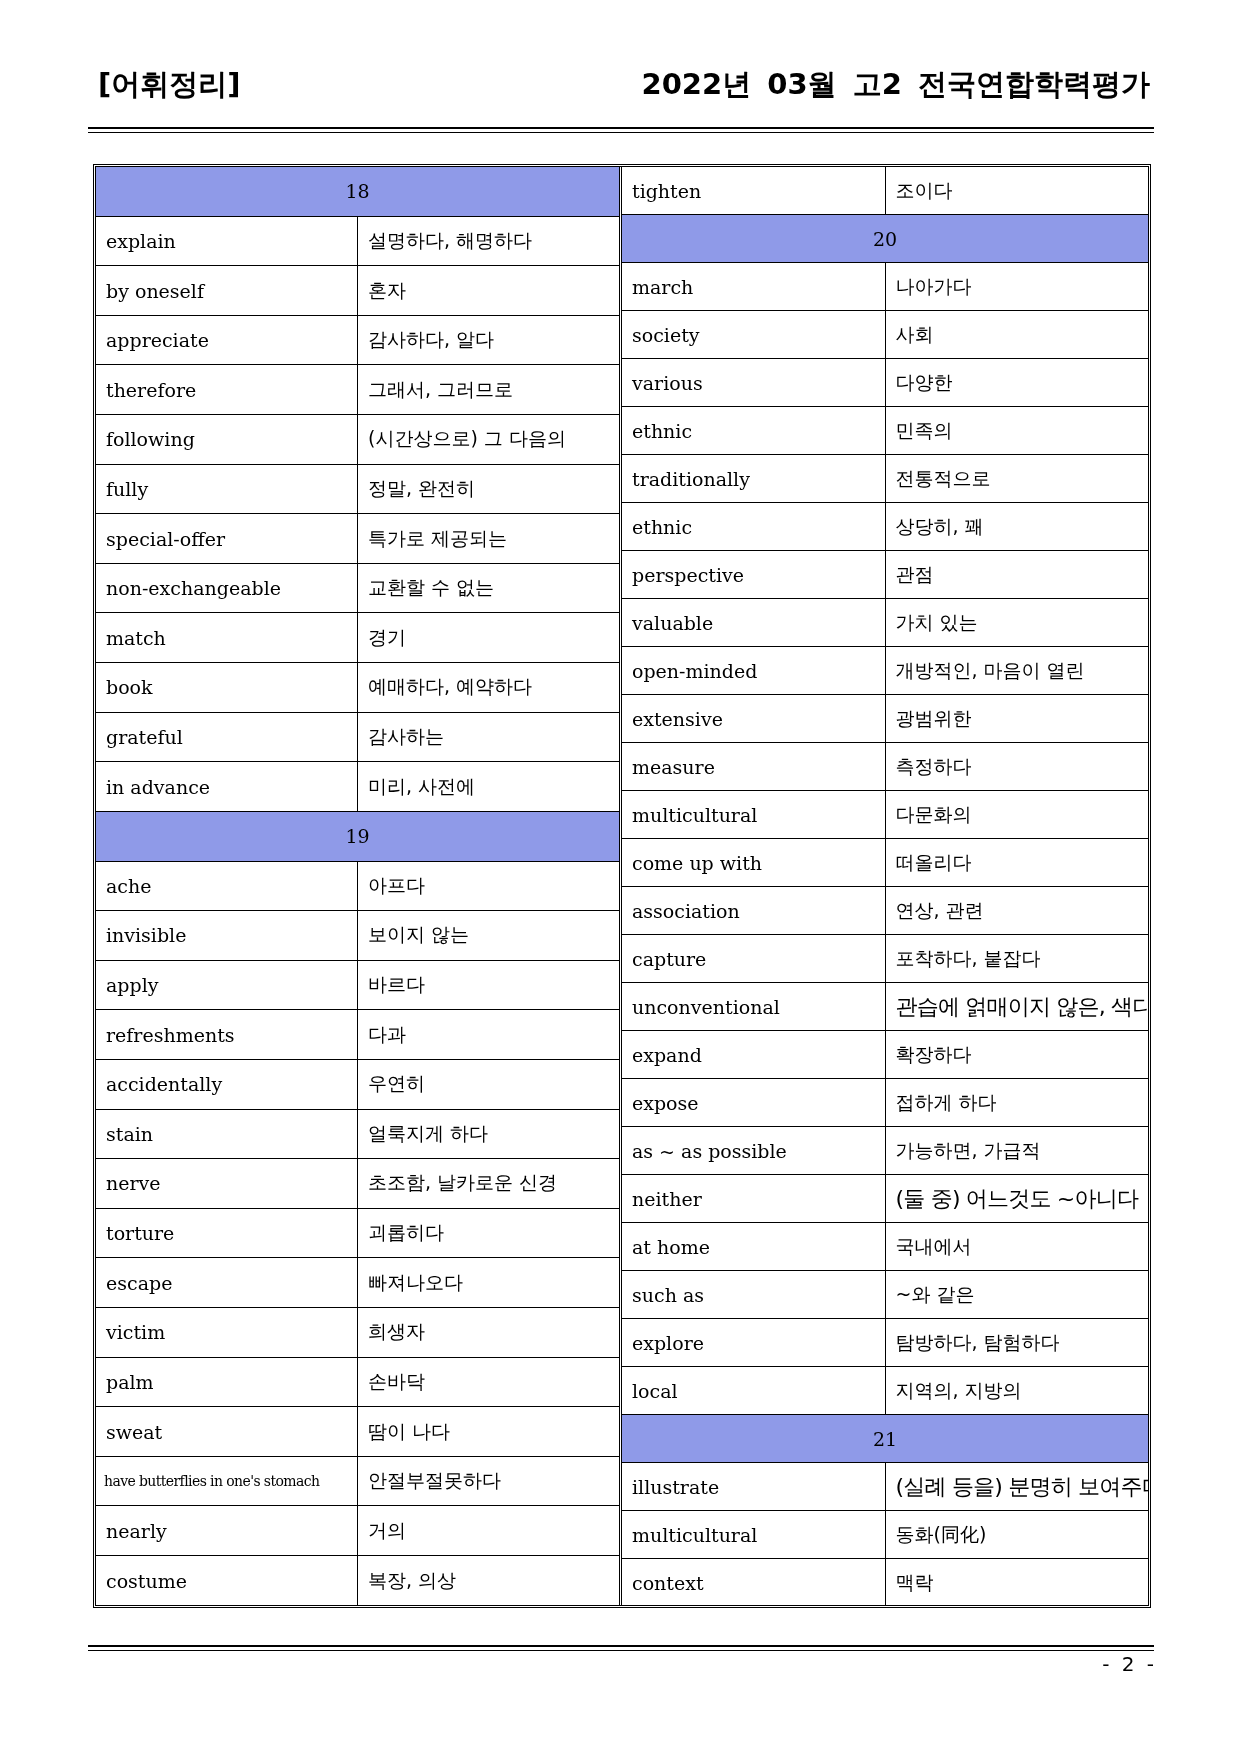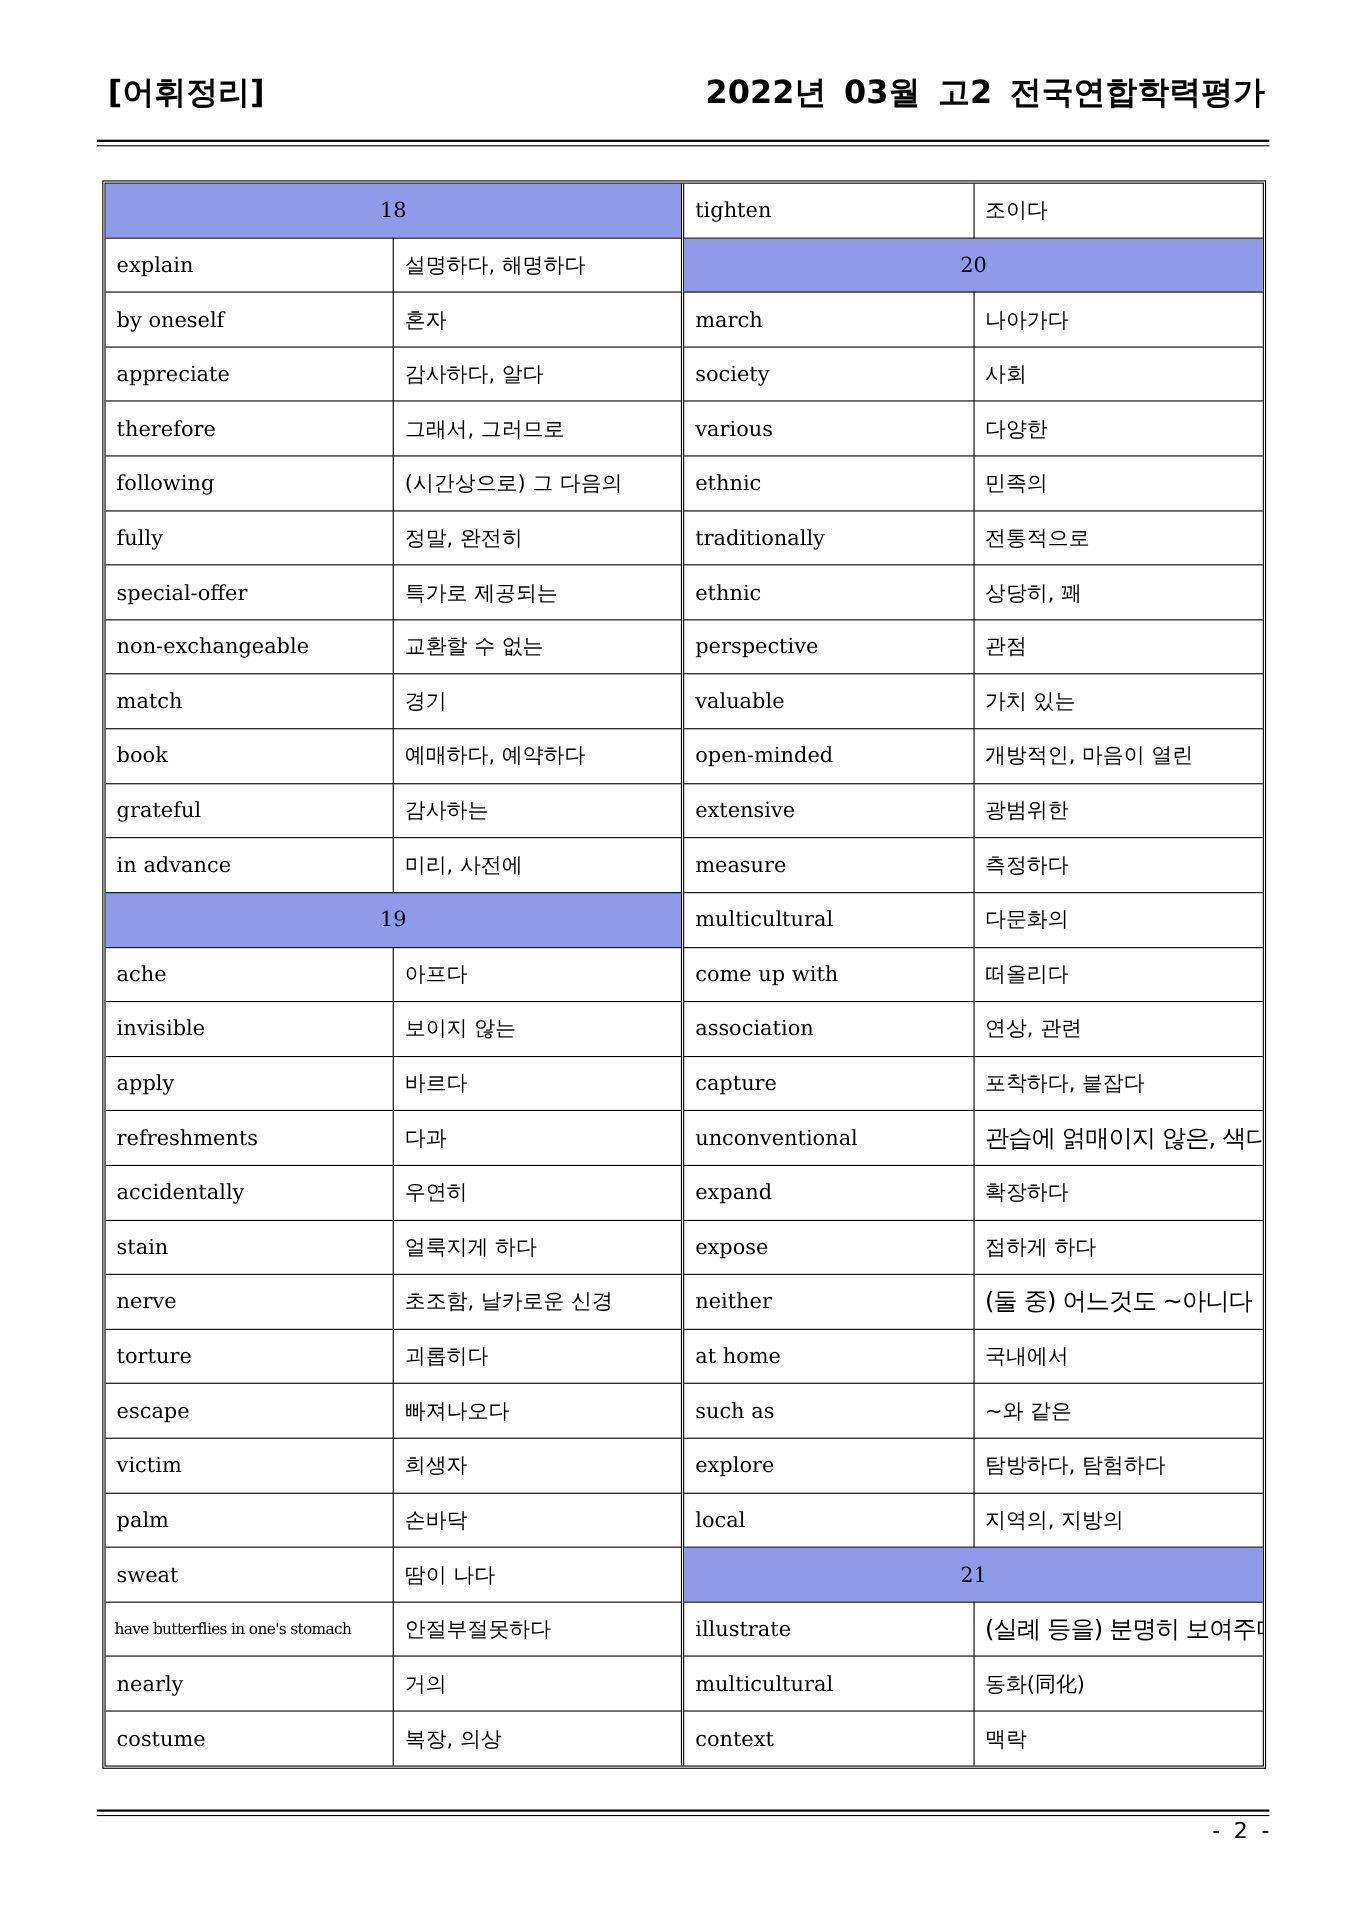--- a/index.html
+++ b/index.html
@@ -320,20 +320,24 @@
           </tr>
           <tr>
             <td class="en">expand</td>
             <td class="ko">확장하다</td>
           </tr>
           <tr>
             <td class="en">expose</td>
             <td class="ko">접하게 하다</td>
           </tr>
           <tr>
+            <td class="en">as ~ as possible</td>
+            <td class="ko">가능하면, 가급적</td>
+          </tr>
+          <tr>
             <td class="en">neither</td>
             <td class="ko small-ko">(둘 중) 어느것도 ~아니다</td>
           </tr>
           <tr>
             <td class="en">at home</td>
             <td class="ko">국내에서</td>
           </tr>
           <tr>
             <td class="en">such as</td>
             <td class="ko">~와 같은</td>

